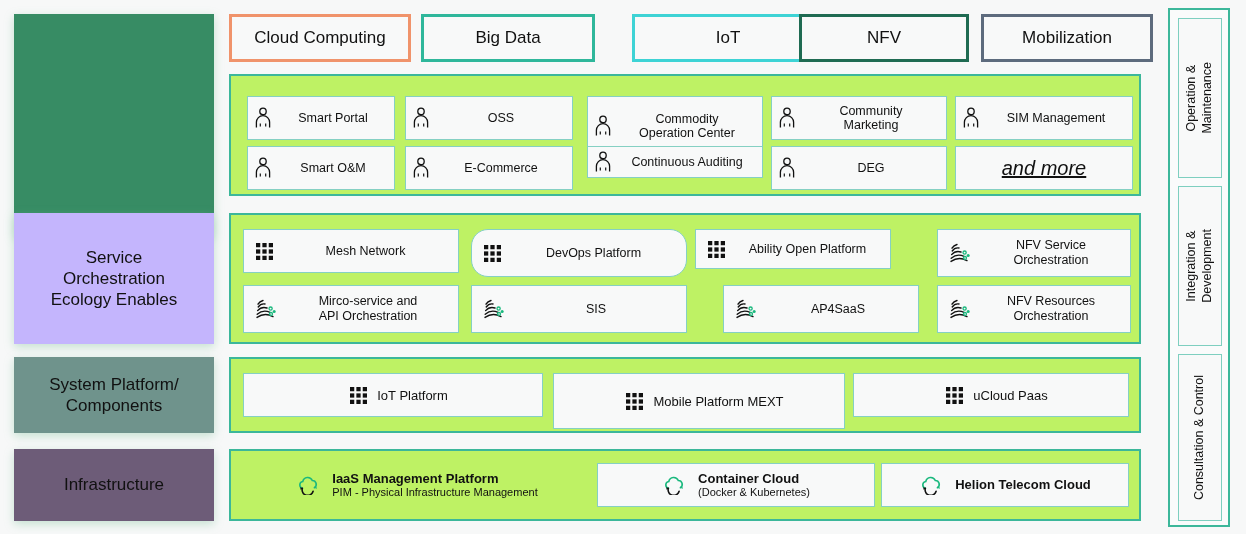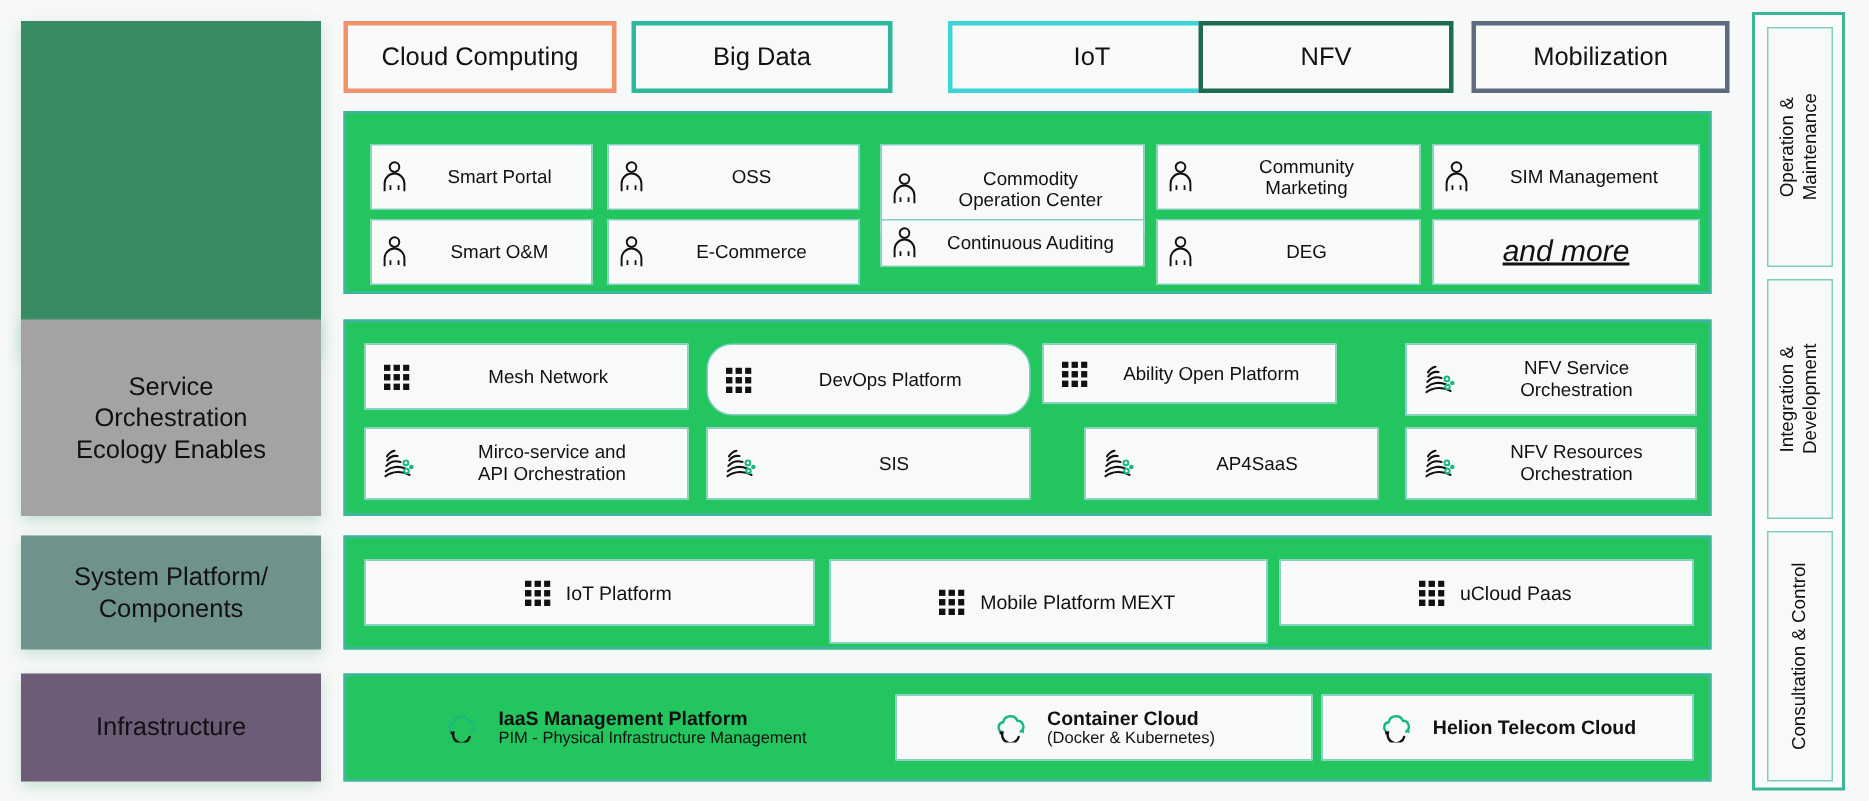--- a/index.html
+++ b/index.html
@@ -15,34 +15,34 @@
 
   
   .layer-label{
     position:absolute;left:14px;width:200px;
     display:flex;align-items:center;justify-content:center;
     text-align:center;line-height:1.25;
     font-size:17px;color:#111;
     box-shadow:0 3px 9px rgba(120,190,150,.40);
   }
   #layer-application{top:14px;height:222px;background:#378c64;align-items:flex-end;}
-  #layer-service{top:213px;height:131px;background:#a3a3a3;}
+  #layer-service{top:213px;height:131px;background:#c4b5fd;}
   #layer-system{top:357px;height:76px;background:#6f938c;}
   #layer-infrastructure{top:449px;height:72px;background:#6d5c78;}
 
   
   .cat{
     position:absolute;top:14px;height:48px;
     box-sizing:border-box;background:#f8f9f9;
     display:flex;align-items:center;justify-content:center;
     font-size:17px;color:#111;
   }
 
   
-  .panel{position:absolute;box-sizing:border-box;border:2px solid #3cb79a;background:#22c55e;}
+  .panel{position:absolute;box-sizing:border-box;border:2px solid #3cb79a;background:#bef264;}
   #panel-application{left:229px;top:74px;width:912px;height:122px;}
   #panel-service{left:229px;top:213px;width:912px;height:131px;}
   #panel-system{left:229px;top:357px;width:912px;height:76px;}
   #panel-infrastructure{left:229px;top:449px;width:912px;height:72px;}
 
   
   .app-grid{position:absolute;inset:12px 10px;}
   .app-tile{
     position:absolute;box-sizing:border-box;
     border:1px solid #85d0c3;background:#f8f9f9;

